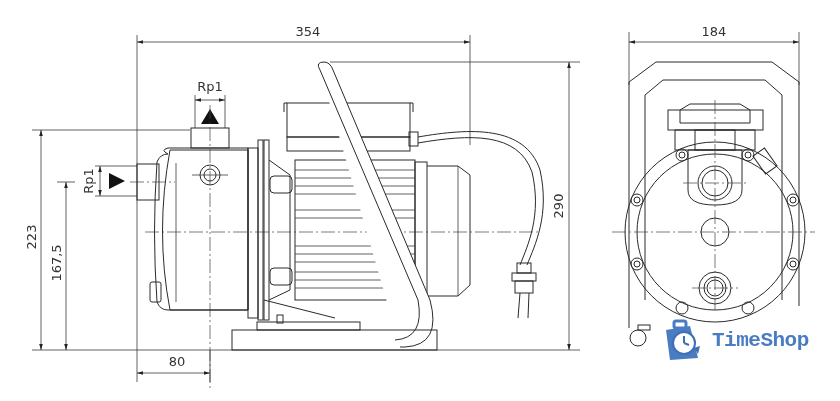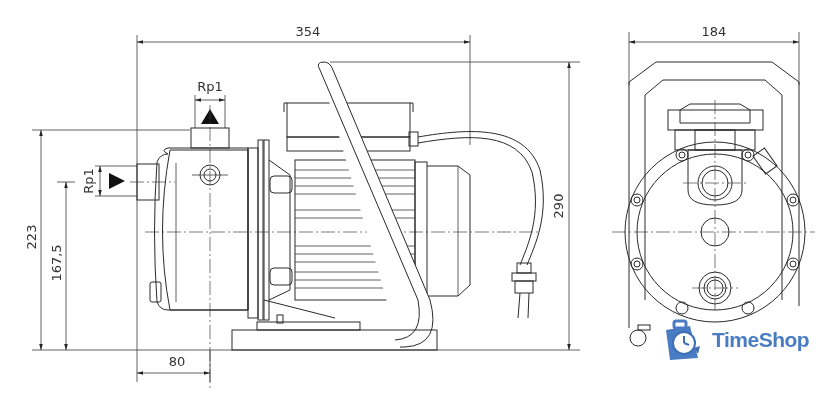--- a/index.html
+++ b/index.html
@@ -4,21 +4,21 @@
 <style>
   html, body { margin: 0; padding: 0; background: #ffffff; }
   body { width: 840px; height: 401px; overflow: hidden; position: relative; font-family: "DejaVu Sans", sans-serif; }
   #drawing { position: absolute; left: 0; top: 0; width: 840px; height: 401px; }
   .dim-text { font-family: "DejaVu Sans", sans-serif; font-size: 13px; fill: #333333; }
   .ln { stroke: #2a2a2a; stroke-width: 1; fill: none; }
   .ln-thin { stroke: #3a3a3a; stroke-width: 0.8; fill: none; }
   .ctr { stroke: #444; stroke-width: 0.7; fill: none; stroke-dasharray: 14 3 2 3; }
   .fill-w { fill: #ffffff; }
   .logo { position: absolute; left: 660px; top: 318px; width: 176px; height: 44px; display: flex; align-items: center; }
-  .logo-text { font-family: Liberation Sans, sans-serif; font-weight: bold; font-size: 21px; margin-left: 8px; letter-spacing: -0.5px; }
+  .logo-text { font-family: Liberation Mono, monospace; font-weight: bold; font-size: 21px; margin-left: 8px; letter-spacing: -0.5px; }
 </style>
 </head>
 <body>
 
 <svg id="drawing" viewBox="0 0 840 401" xmlns="http://www.w3.org/2000/svg">
   <defs>
     <marker id="arr" viewBox="0 0 10 10" refX="10" refY="5" markerWidth="8" markerHeight="8" orient="auto-start-reverse">
       <path d="M0,2 L10,5 L0,8 z" fill="#222"></path>
     </marker>
   </defs>

